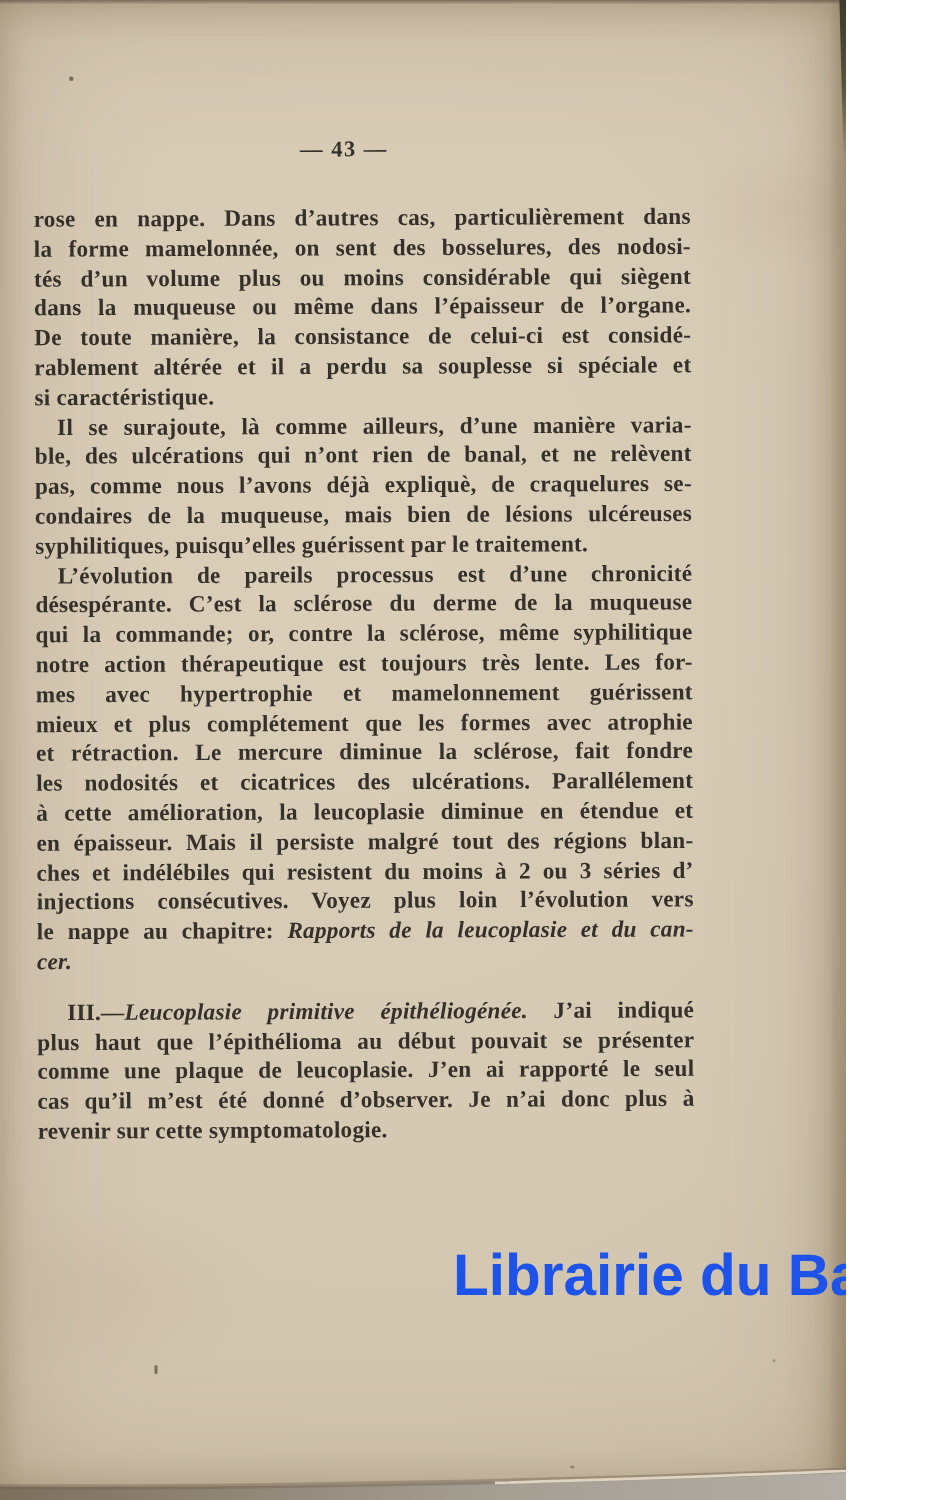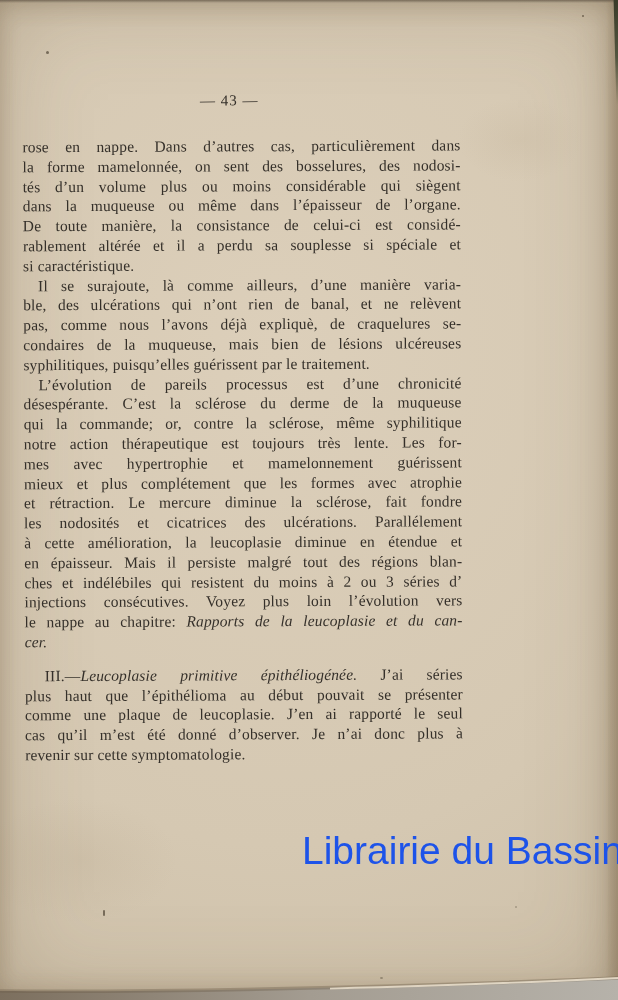--- a/index.html
+++ b/index.html
@@ -3,31 +3,32 @@
 <meta charset="utf-8">
 <style>
   html, body { margin: 0; padding: 0; }
   body {
     width: 618px; height: 1000px;
     font-family: "Liberation Serif", "DejaVu Serif", serif;
     overflow: hidden;
   }
   .scan {
     position: relative;
-    width: 618px; height: 1000px;
+    width: 564px; height: 1000px;
     overflow: hidden;
     background:
       radial-gradient(90px 60px at 520px 140px, rgba(160,140,110,.10), transparent 70%),
       radial-gradient(140px 90px at 80px 860px, rgba(150,130,100,.10), transparent 70%),
       radial-gradient(130% 90% at 45% 35%, #dccfba 0%, #d5c8b2 55%, #c9bba3 100%);
     box-shadow:
       inset 0 0 90px rgba(110,90,60,.26),
       inset -14px 0 28px rgba(110,90,60,.20),
       inset 0 -12px 22px rgba(110,90,60,.16),
       inset 0 10px 18px rgba(110,90,60,.12);
+    font-weight: bold;
   }
   .page-content {
     position: absolute; inset: 0;
     transform: rotate(-0.25deg);
     color: #35302a;
   }
   .page-number {
     position: absolute;
     top: 92px; left: 24px; width: 438px;
     text-align: center; text-indent: -24px;
@@ -125,21 +126,21 @@
         <div class="ln j">les nodosités et cicatrices des ulcérations. Parallélement</div>
         <div class="ln j">à cette amélioration, la leucoplasie diminue en étendue et</div>
         <div class="ln j">en épaisseur. Mais il persiste malgré tout des régions blan-</div>
         <div class="ln j">ches et indélébiles qui resistent du moins à 2 ou 3 séries d’</div>
         <div class="ln j">injections consécutives. Voyez plus loin l’évolution vers</div>
         <div class="ln j"><span>le nappe au chapitre: </span><span class="it">Rapports de la leucoplasie et du can-</span></div>
         <div class="ln last it">cer.</div>
       </div>
 
       <div class="para para-gap">
-        <div class="ln j ind2"><span>III.—</span><span class="it">Leucoplasie primitive épithéliogénée.</span><span> J’ai séries</span></div>
+        <div class="ln j ind2"><span>III.—</span><span class="it">Leucoplasie primitive épithéliogénée.</span><span> J’ai indiqué</span></div>
         <div class="ln j">plus haut que l’épithélioma au début pouvait se présenter</div>
         <div class="ln j">comme une plaque de leucoplasie. J’en ai rapporté le seul</div>
         <div class="ln j">cas qu’il m’est été donné d’observer. Je n’ai donc plus à</div>
         <div class="ln last">revenir sur cette symptomatologie.</div>
       </div>
 
     </div>
   </div>
 
   <div class="watermark" style="color: rgb(29, 83, 233); margin-left: 28px;">Librairie du Bassin</div>

